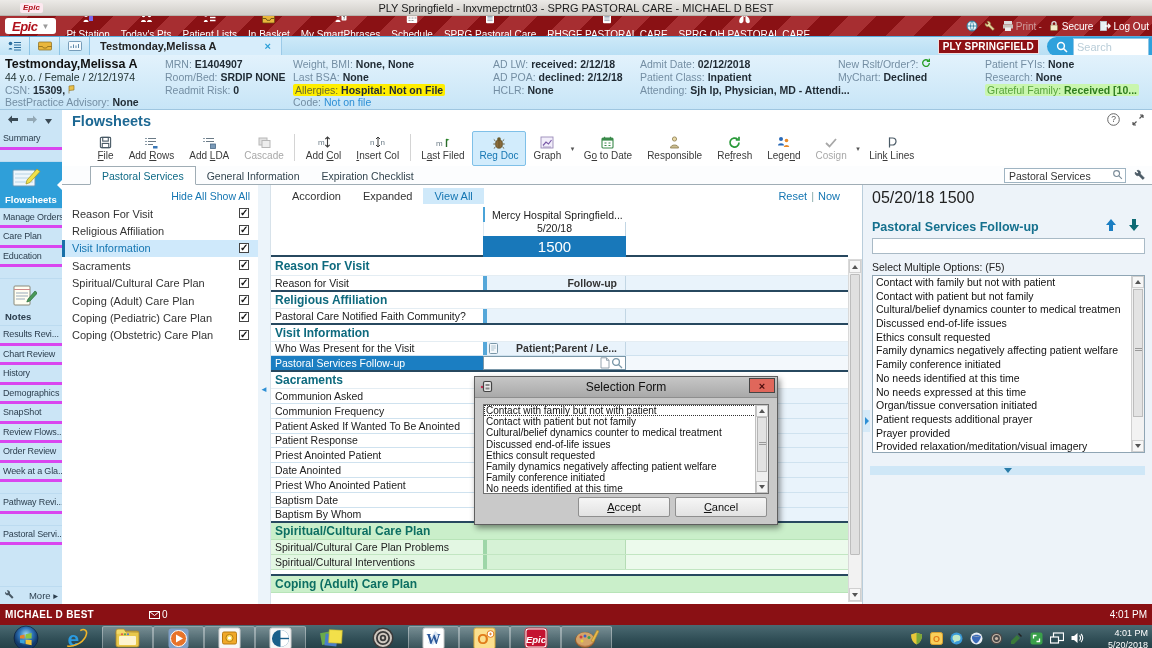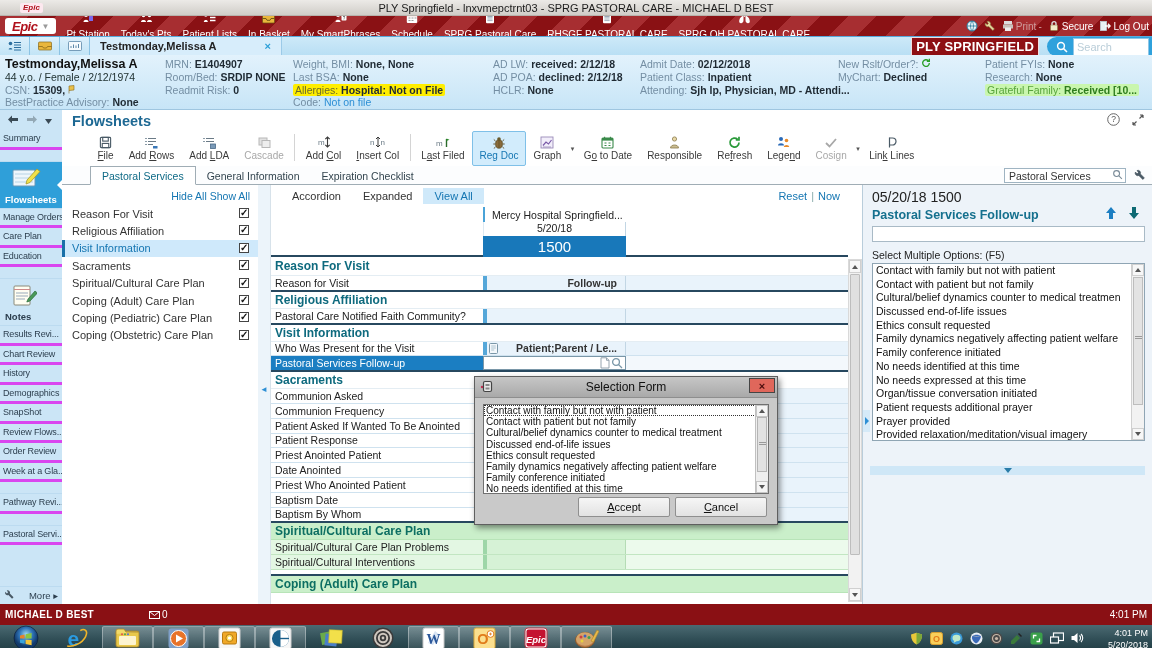--- a/index.html
+++ b/index.html
@@ -23,21 +23,21 @@
 .ebar-right .ico { width:12px; height:12px; display:inline-flex; }
 .ebar-dim { color:#cf9d9d; }
 .ebar-right .witht { display:flex; align-items:center; gap:2px; }
 
 
 .tabbar { height:19px; background:linear-gradient(#cde9f8,#b9dff4); border-top:1px solid #57aadc; display:flex; align-items:stretch; position:relative; }
 .tb-btn { width:30px; border-right:1px solid #8cc3e4; display:flex; align-items:center; justify-content:center; background:linear-gradient(#ddf0fb,#c2e4f6); }
 .patient-tab { display:flex; align-items:center; background:#d7edfb; border-right:1px solid #9ccae8; padding:0 10px; font-weight:bold; font-size:11px; color:#222; width:192px; }
 .patient-tab .x { margin-left:auto; color:#2da0d8; font-weight:bold; font-size:11px; }
 .tabbar-right { position:absolute; right:0; top:0; height:19px; display:flex; align-items:center; }
-.region-badge { background:#8e1014; color:#fff; border:1px solid #f3dede; font-weight:bold; font-size:13px; padding:1px 4px; margin-right:8px; letter-spacing:0.2px;text-align:right; }
+.region-badge { background:#8e1014; color:#fff; border:1px solid #f3dede; font-weight:bold; font-size:10px; padding:1px 4px; margin-right:8px; letter-spacing:0.2px;text-align:right; }
 .search-zone { background:#2fa1dc; height:19px; display:flex; align-items:center; border-top-left-radius:10px; border-bottom-left-radius:10px; padding:0 3px 0 9px; gap:5px; }
 .search-zone input { width:76px; height:14px; border:1px solid #8fc6e6; font-size:11px; padding:8px 3px; color:#333; font-family:inherit; }
 .search-zone input::placeholder { color:#b9cdd8; }
 
 
 .pt-header { height:55px; background:linear-gradient(#e2f2fc,#c7e5f7); position:relative; font-size:10.5px; border-bottom:1px solid #9fc6e0; color:#24323e; }
 .pt-col { position:absolute; top:3px; line-height:12.8px; }
 .pt-col .lbl { color:#748ea3; }
 .pt-col .val { color:#1f2a33; font-weight:bold; }
 .pt-name { font-weight:bold; font-size:12.5px; color:#111; }
@@ -126,21 +126,21 @@
 .vscroll { position:absolute; right:0; width:14px; background:#f2f2f2; border:1px solid #d9d9d9; }
 .vscroll .sb-btn { position:absolute; left:0; right:0; height:13px; background:#f7f7f7; border:1px solid #d0d0d0; display:flex; align-items:center; justify-content:center; }
 .vscroll .thumb { position:absolute; left:1px; right:1px; background:#e0e0e0; border:1px solid #bdbdbd; border-radius:1px; }
 .arrglyph { width:0; height:0; border-left:3.5px solid transparent; border-right:3.5px solid transparent; }
 .arr-up { border-bottom:4.5px solid #555; }
 .arr-dn { border-top:4.5px solid #555; }
 </style>
 <style>
 
 .rpanel { width:290px; background:#edf3f9; border-left:1px solid #b9cddb; position:relative; padding:4px 7px 0 9px; }
-.rp-date { font-size:14px; color:#222; margin-bottom:2px; }
+.rp-date { font-size:16px; color:#222; margin-bottom:12px; }
 .rp-head { display:flex; align-items:center; margin-bottom:4px; }
 .rp-title { color:#15708e; font-weight:bold; font-size:12.5px; }
 .rp-arrows { margin-left:auto; display:flex; gap:13px; font-size:13px; margin-right:6px; }
 .rp-up { color:#1c7ec2; font-weight:bold; }
 .rp-dn { color:#0f6a74; font-weight:bold; }
 .rp-input { width:100%; height:16px; border:1px solid #a9bac6; background:#fff; margin-bottom:7px; }
 .rp-label { font-size:10.5px; color:#222; margin-bottom:2px; }
 .rp-list { position:relative; height:178px; background:#fff; border:1px solid #8fa5b4; margin-bottom:11px; overflow:hidden; }
 .rp-item { height:13.7px; line-height:13.7px; font-size:10.5px; color:#111; padding-left:3px; white-space:nowrap; overflow:hidden; }
 .rp-scroll { position:absolute; top:0; bottom:0; right:0; width:13px; background:#f2f2f2; border-left:1px solid #d0d0d0; }

